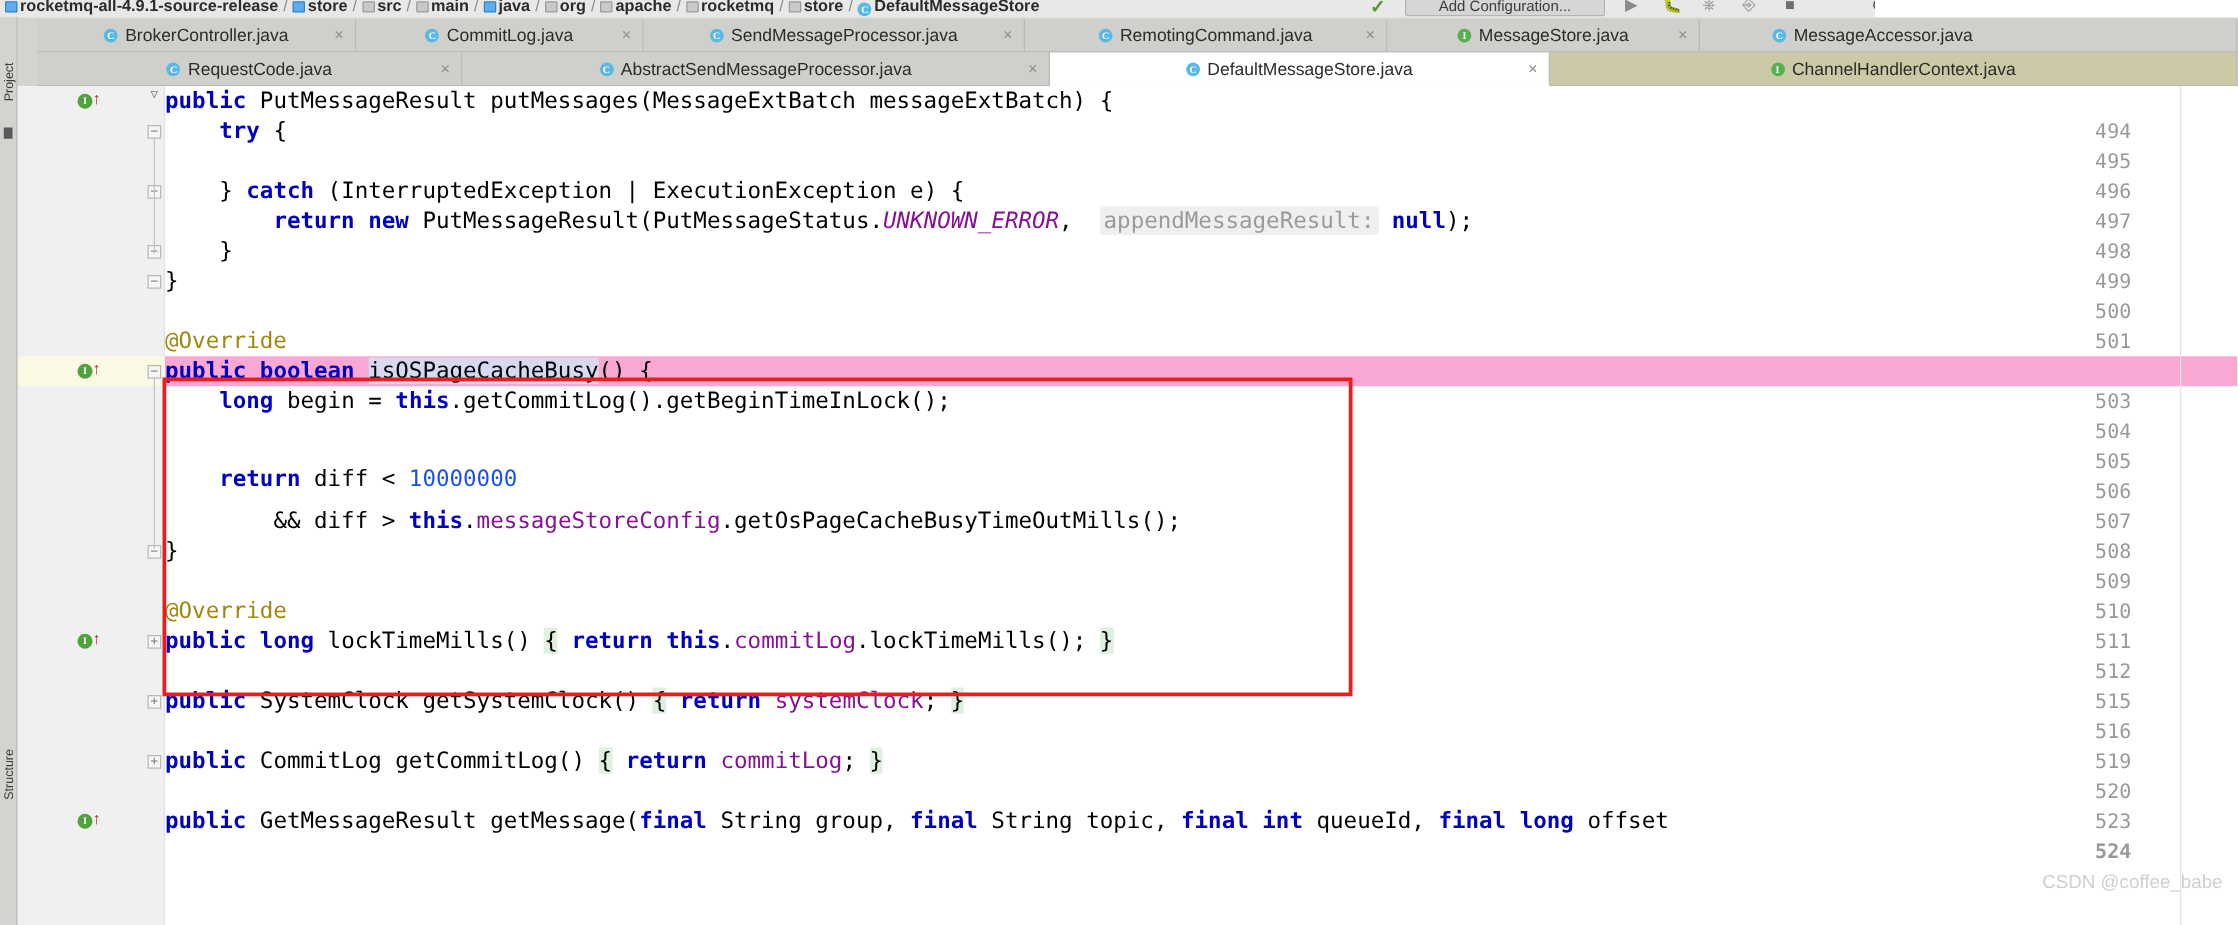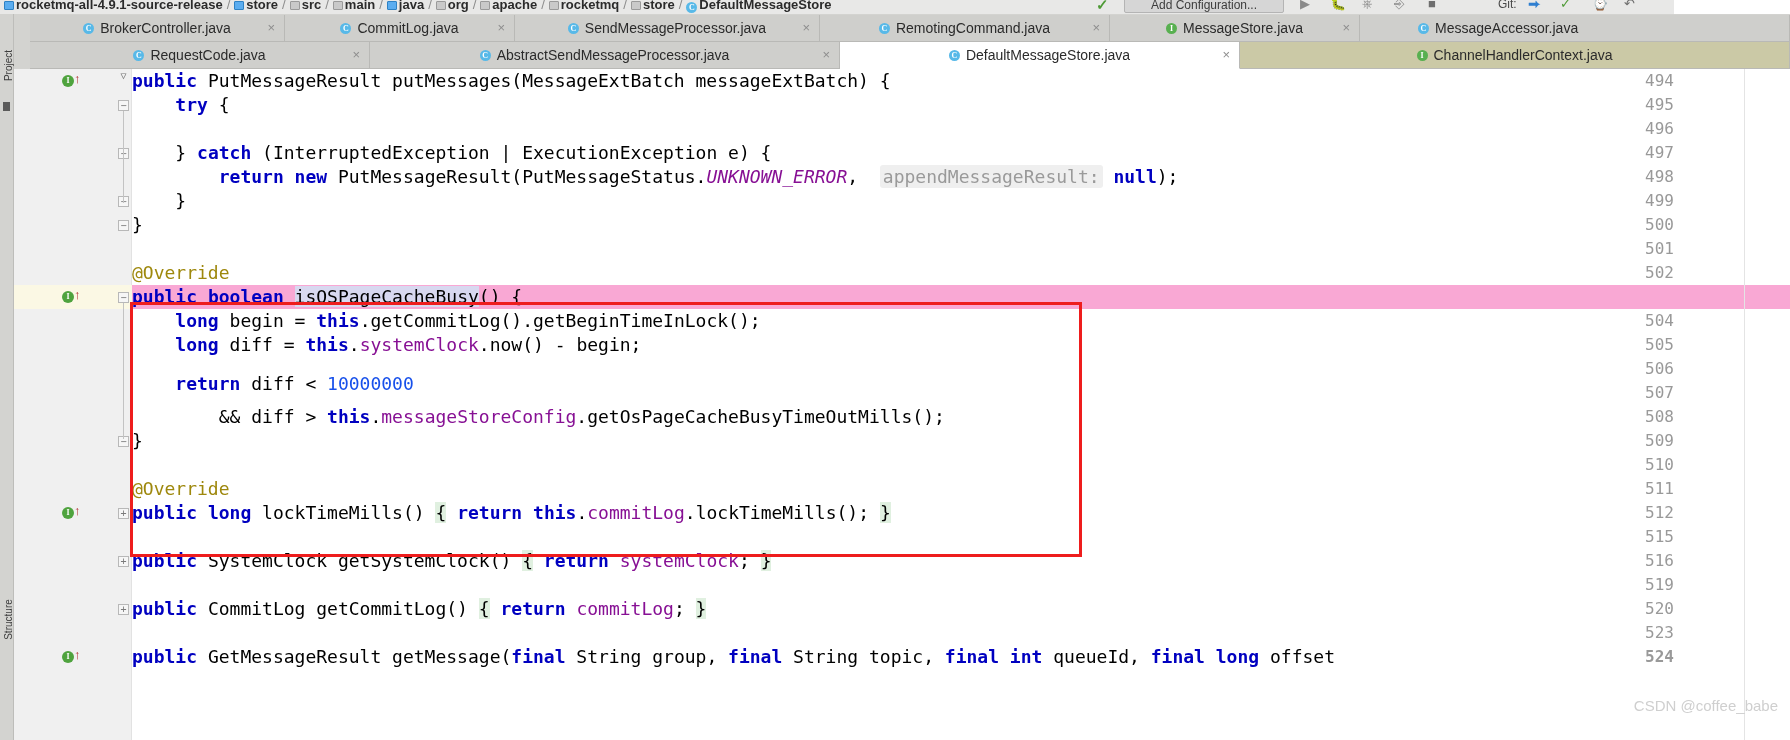--- a/index.html
+++ b/index.html
@@ -6,21 +6,21 @@
   html, body {
     margin: 0; padding: 0;
     width: 1790px; height: 740px;
     overflow: hidden;
     background: #ffffff;
     font-family: "Liberation Sans", sans-serif;
   }
 
   
   #topbar {
-    position: absolute; left: 0; top: 0; width: 1674px; height: 14px;
+    position: absolute; left: 0; top: 0; width: 1500px; height: 14px;
     background: #e8e8e7;
     overflow: hidden;
     white-space: nowrap;
     font-size: 13px;
     color: #2b2b2b;
   }
   #breadcrumb {
     position: absolute; left: 4px; top: -3px;
     white-space: nowrap;
     font-size: 13px;
@@ -121,24 +121,25 @@
     position: absolute; left: 14px; top: 0; width: 118px; height: 671px;
     background: #f0f0f0;
     border-right: 1px solid #e2e2e2;
   }
   #gutter-hl {
     position: absolute; left: 14px; width: 118px; height: 24px;
     background: #fbf8e4;
   }
   .lnum {
     position: absolute; right: 85px; width: 60px;
-    text-align: left;
+    text-align: right;
     font-family: "DejaVu Sans Mono", monospace;
     font-size: 16px; color: #999999;
     line-height: 24px;
+    margin-top: 24px;
   }
   .gicon-bulb {
     position: absolute; left: 140px;
     width: 13px; height: 17px;
     color: #e8b32a; font-size: 15px; line-height: 17px;
   }
   .ov-circle {
     position: absolute; left: 62px;
     width: 12px; height: 12px; border-radius: 50%;
     background: #4fa33e;
@@ -352,21 +353,20 @@
     <div class="crow" style="top:0px;"><span class="kw">public</span> <span class="plain">PutMessageResult putMessages(MessageExtBatch messageExtBatch) {</span></div>
     <div class="crow" style="top:24px;">    <span class="kw">try</span> <span class="plain">{</span></div>
     <div class="crow" style="top:72px;">    <span class="plain">} </span><span class="kw">catch</span> <span class="plain">(InterruptedException | ExecutionException e) {</span></div>
     <div class="crow" style="top:96px;">        <span class="kw">return</span> <span class="kw">new</span> <span class="plain">PutMessageResult(PutMessageStatus.</span><span class="sfld">UNKNOWN_ERROR</span><span class="plain">, </span> <span class="hint">appendMessageResult:</span> <span class="kw">null</span><span class="plain">);</span></div>
     <div class="crow" style="top:120px;">    <span class="plain">}</span></div>
     <div class="crow" style="top:144px;"><span class="plain">}</span></div>
     <div class="crow" style="top:168px;"></div>
     <div class="crow" style="top:192px;"><span class="ann">@Override</span></div>
     <div class="crow hl" style="top:216px;"><span class="kw">public</span> <span class="kw">boolean</span> <span class="sel">isOSPageCacheBusy</span><span class="plain">() {</span></div>
     <div class="crow" style="top:240px;">    <span class="kw">long</span> <span class="plain">begin = </span><span class="kw">this</span><span class="plain">.getCommitLog().getBeginTimeInLock();</span></div>
-    <div class="crow" style="top:264px;">    <span class="kw">long</span> <span class="plain">diff = </span><span class="kw">this</span><span class="plain">.</span><span class="fld">systemClock</span><span class="plain">.now() - begin;</span></div>
     <div class="crow" style="top:288px;"></div>
     <div class="crow" style="top:303px;">    <span class="kw">return</span> <span class="plain">diff &lt; </span><span class="num">10000000</span></div>
     <div class="crow" style="top:336px;">        <span class="plain">&amp;&amp; diff &gt; </span><span class="kw">this</span><span class="plain">.</span><span class="fld">messageStoreConfig</span><span class="plain">.getOsPageCacheBusyTimeOutMills();</span></div>
     <div class="crow" style="top:360px;"><span class="plain">}</span></div>
     <div class="crow" style="top:384px;"></div>
     <div class="crow" style="top:408px;"><span class="ann">@Override</span></div>
     <div class="crow" style="top:432px;"><span class="kw">public</span> <span class="kw">long</span> <span class="plain">lockTimeMills()</span> <span class="brace-hl">{</span> <span class="kw">return</span> <span class="kw">this</span><span class="plain">.</span><span class="fld">commitLog</span><span class="plain">.lockTimeMills();</span> <span class="brace-hl">}</span></div>
     <div class="crow" style="top:456px;"></div>
     <div class="crow" style="top:480px;"><span class="kw">public</span> <span class="plain">SystemClock getSystemClock()</span> <span class="brace-hl">{</span> <span class="kw">return</span> <span class="fld">systemClock</span><span class="plain">;</span> <span class="brace-hl">}</span></div>
     <div class="crow" style="top:504px;"></div>

